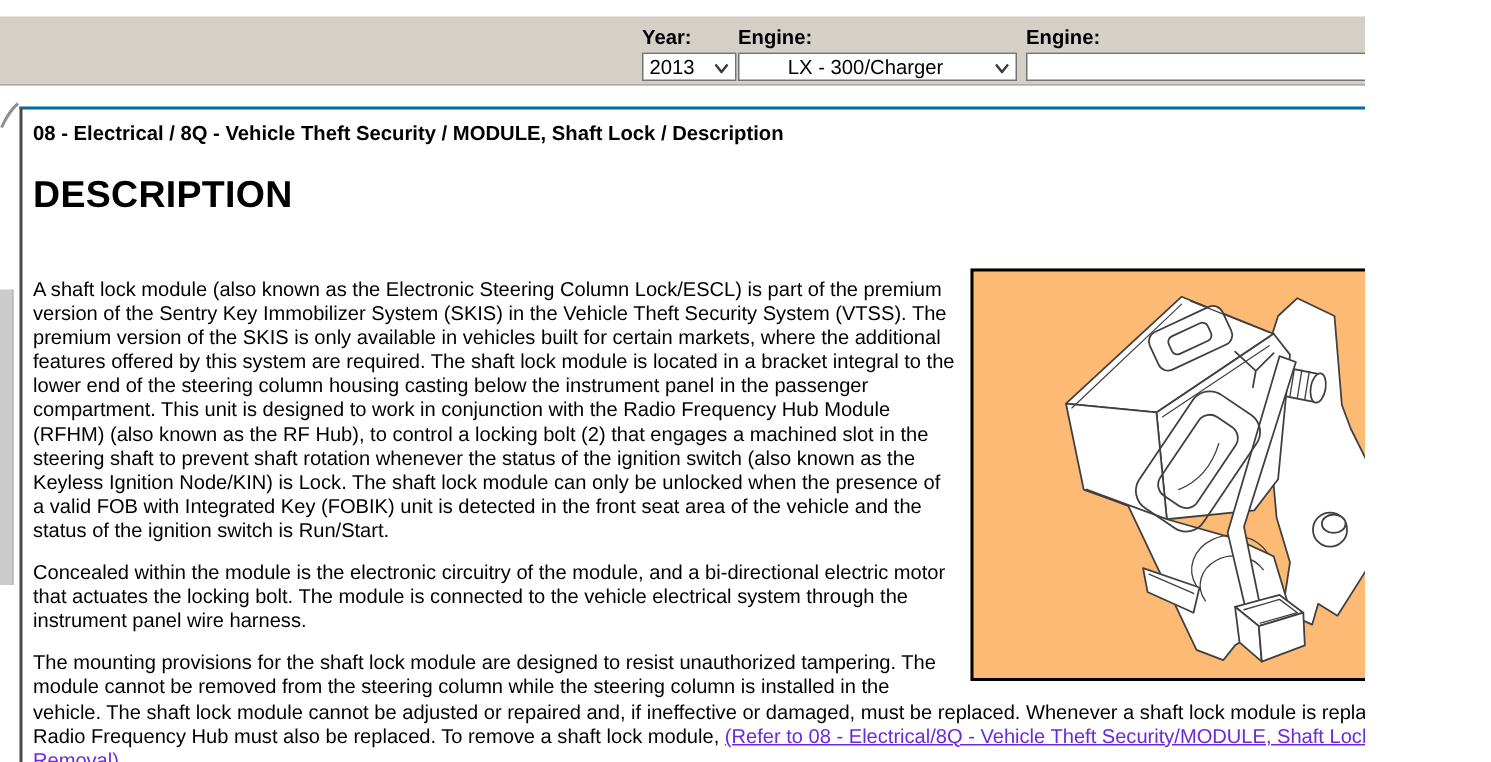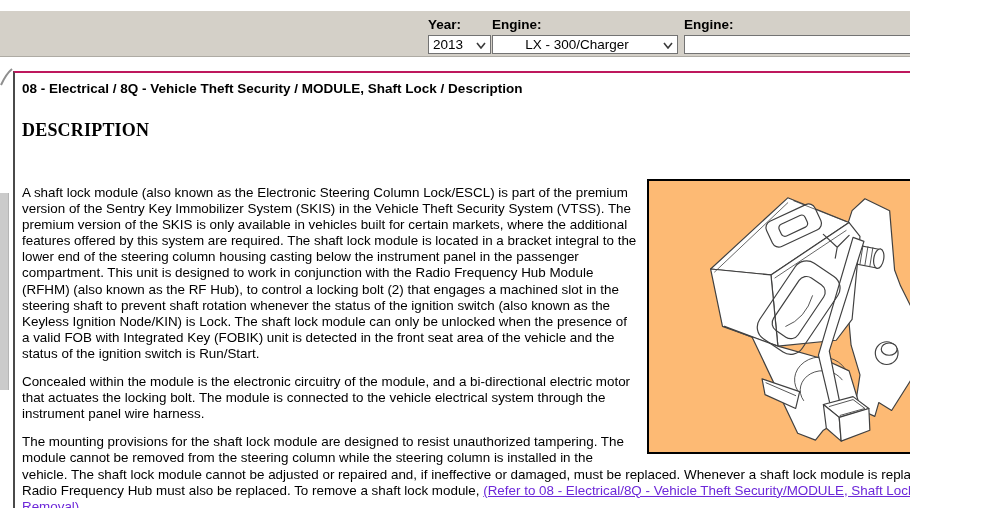--- a/index.html
+++ b/index.html
@@ -28,26 +28,26 @@
   
   .gutter-diag { position:absolute; left:0; top:68px; width:13px; height:20px; }
   .gutter-scroll {
     position:absolute; left:0; top:193px; width:9px; height:197px;
     background:#cbcbcb; border-right:1px solid #b5b5b5; box-sizing:border-box;
   }
 
   
   .content {
     position:absolute; left:13px; top:71px; width:981px; height:437px;
-    border-top:2px solid #be185d; border-left:2px solid #4a4a4a;
+    border-top:2px solid #0369a1; border-left:2px solid #4a4a4a;
     box-sizing:border-box; padding:8px 16px 0 7px; background:#fff;
   }
   .breadcrumb { font-weight:bold; font-size:13.5px; line-height:16px; }
-  .doc-title  { font-size:18px; font-weight:bold; letter-spacing:0.2px;
-                line-height:26px; margin:20px 0 0 0;font-family:Liberation Serif, serif; }
+  .doc-title  { font-size:25px; font-weight:bold; letter-spacing:0.2px;
+                line-height:26px; margin:20px 0 0 0; }
   .article    { margin-top:42px; font-size:13.4px; line-height:16.1px; }
   .article p  { margin:0; }
   .article p + p { margin-top:12px; }
   .ref-link { color:#6d28d9; text-decoration:underline; cursor:pointer; }
 
   
   .figure {
     float:right; width:327px; height:271px; border:2px solid #000;
     margin:-6px 0 6px 9px; position:relative; background:#fdba74;
   }

